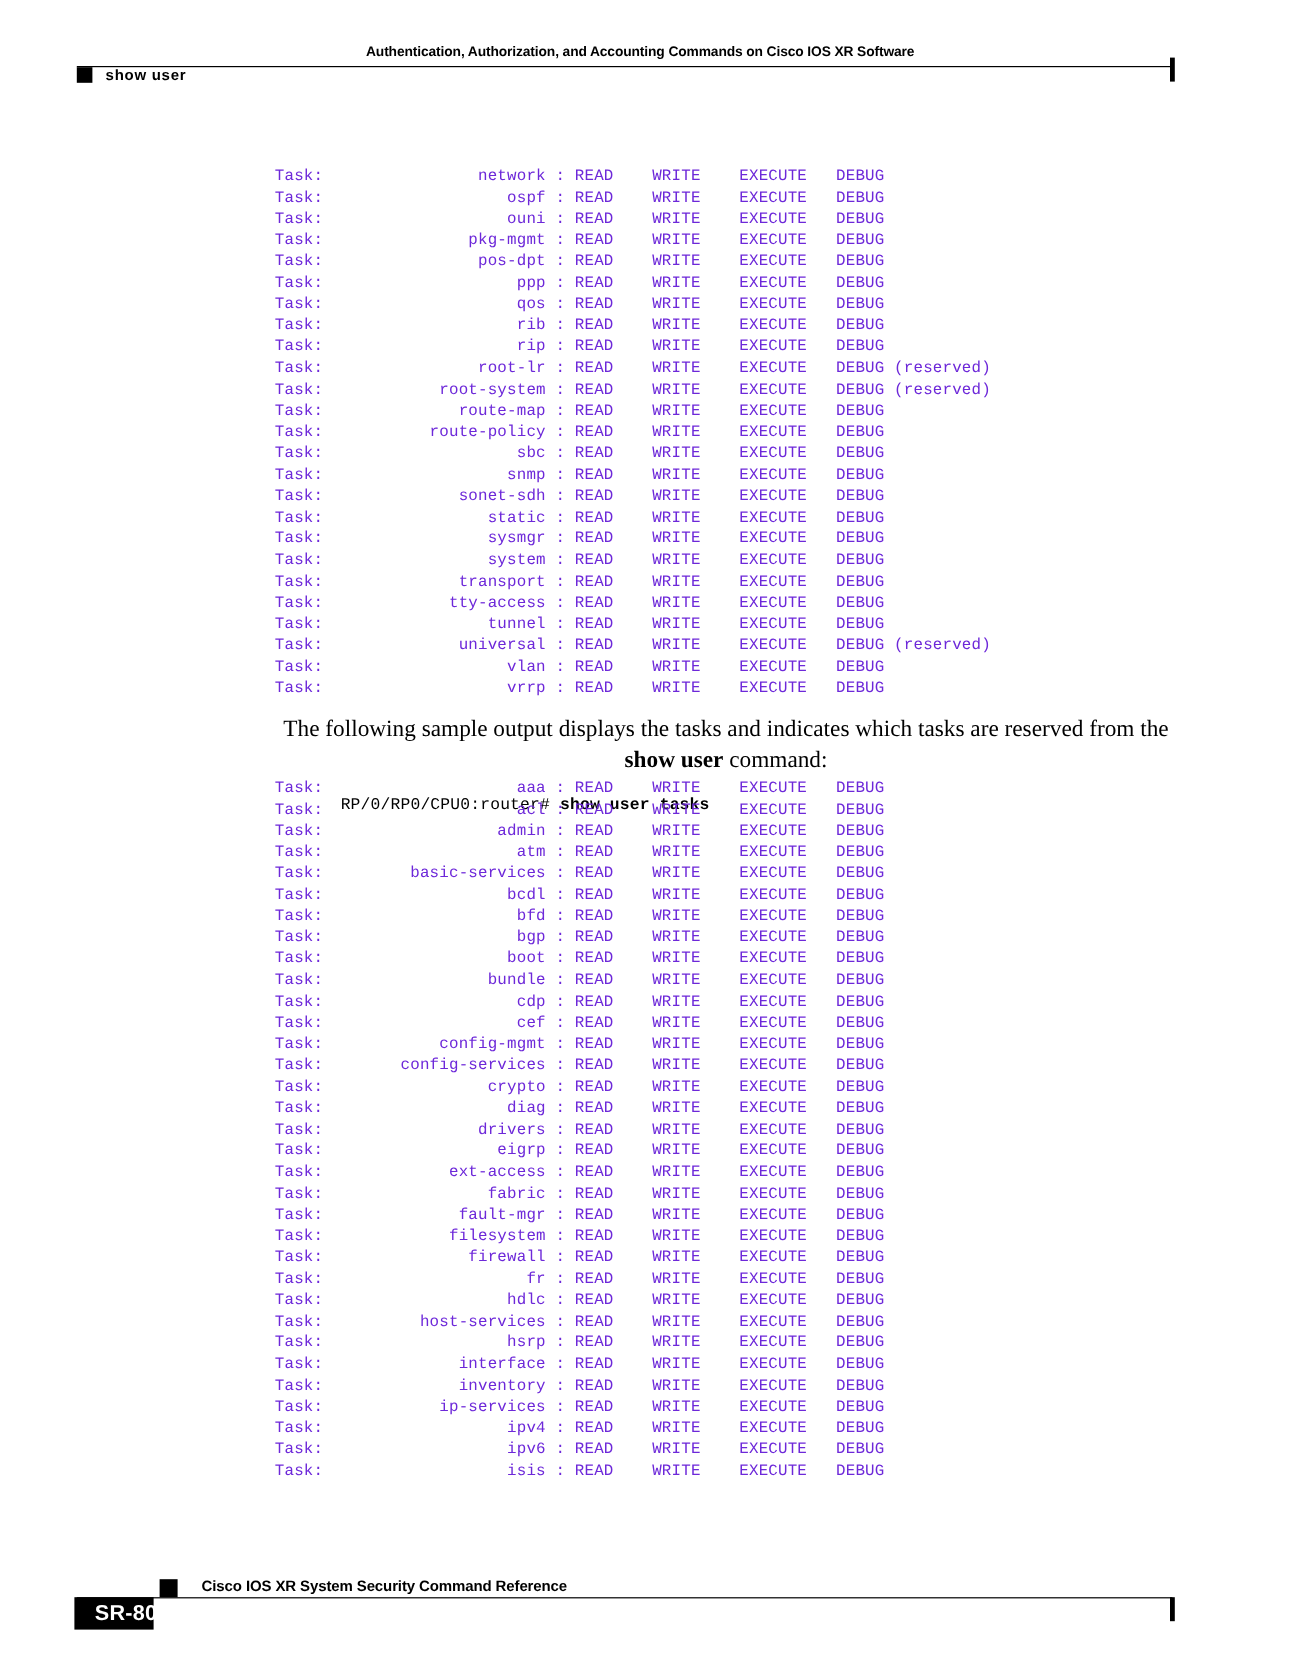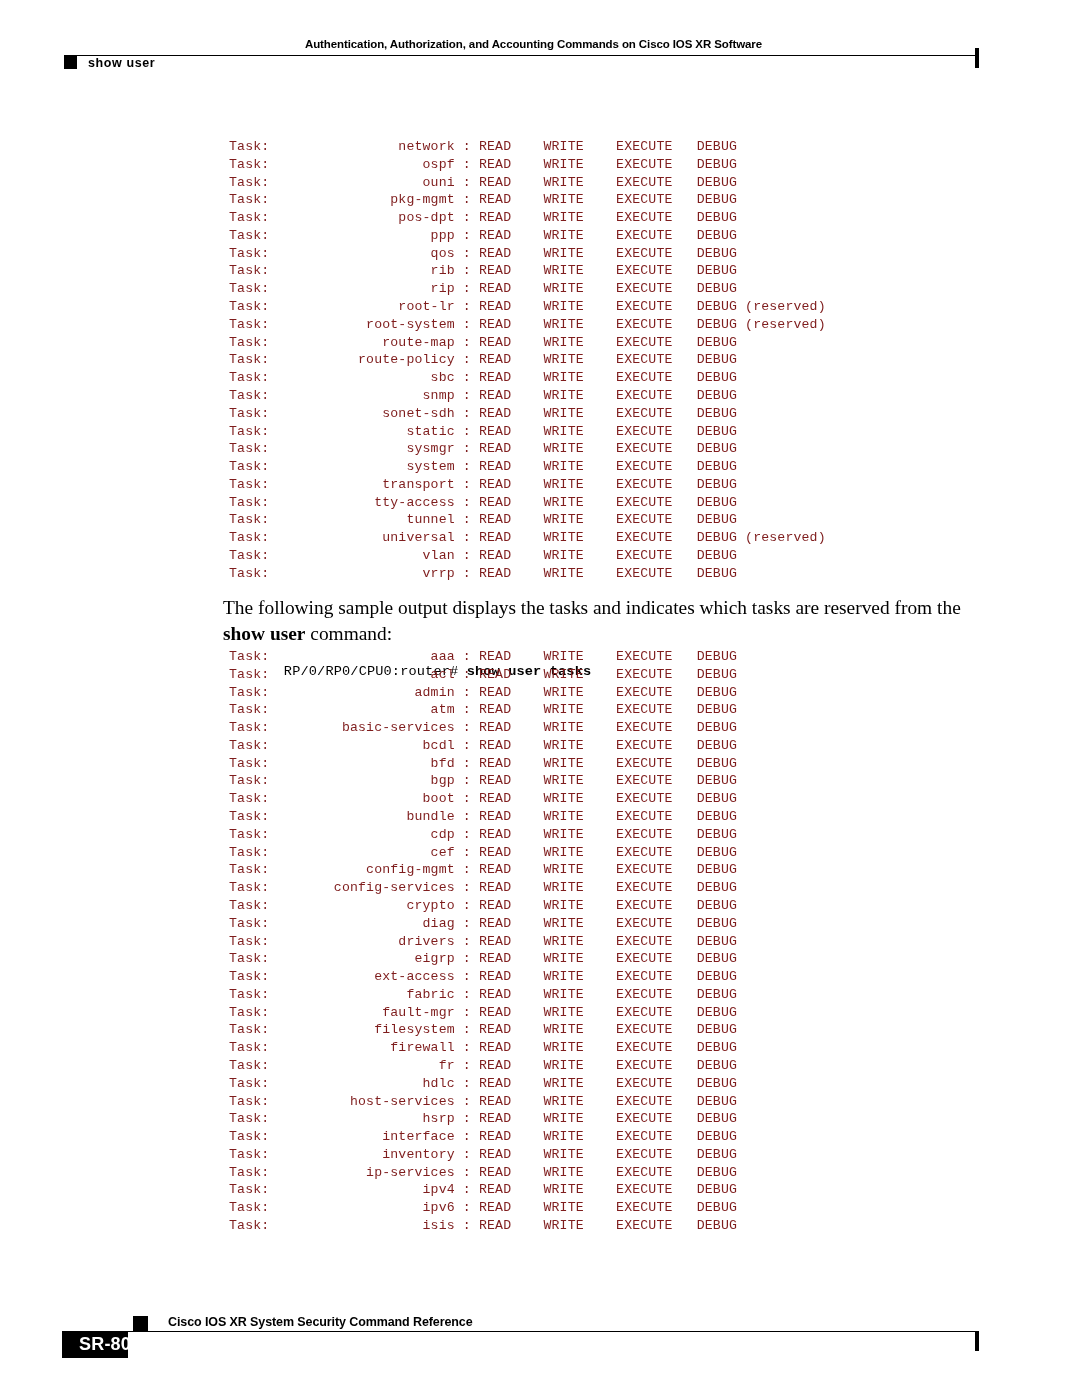--- a/index.html
+++ b/index.html
@@ -81,34 +81,34 @@
 
   pre.code {
     position: absolute;
     margin: 0;
     left: 229px;
     font-family: "Liberation Mono", monospace;
     font-size: 13.2px;
     line-height: 17.78px;
     letter-spacing: 0.15px;
     white-space: pre;
-    color: #7f1d1d;
+    color: #6d28d9;
   }
   pre.code.block-one { top: 138px; }
   pre.code.block-two { top: 648px; }
 
   .para {
     position: absolute;
     left: 223px;
     top: 595px;
     width: 764px;
     font-family: "Liberation Serif", serif;
     font-size: 19.4px;
     line-height: 26px;
-    text-align: left;
+    text-align: center;
   }
   .para b { font-weight: bold; }
 
   .cmdline {
     position: absolute;
     left: 234px;
     top: 649px;
     font-family: "Liberation Mono", monospace;
     font-size: 13.6px;
     letter-spacing: 0.15px;

